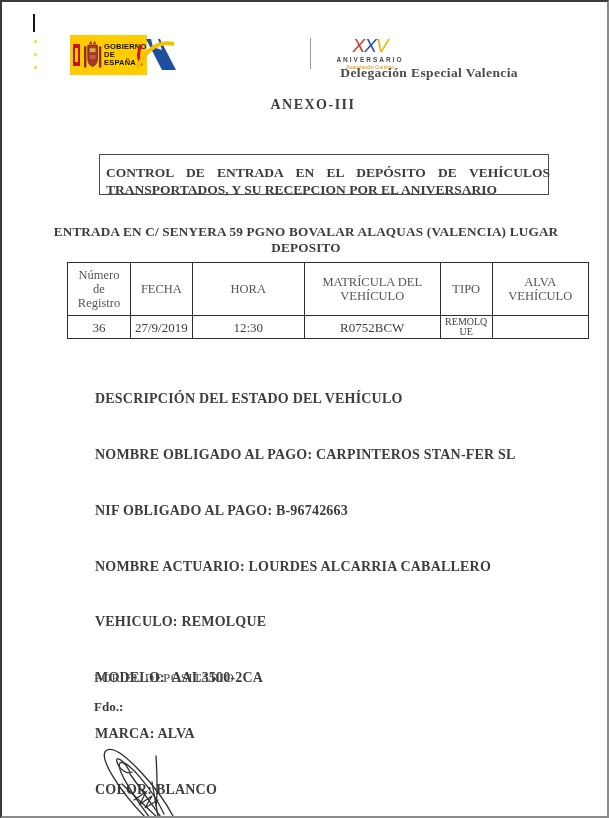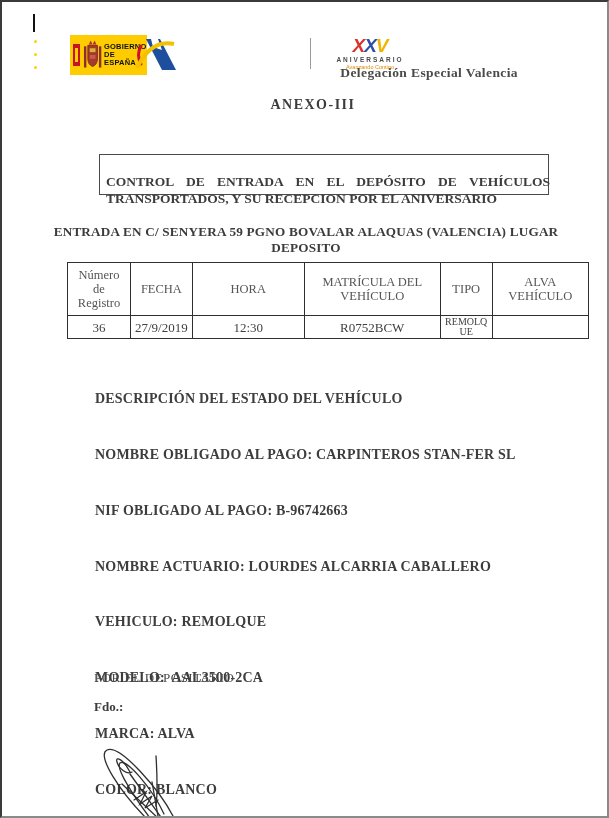--- a/index.html
+++ b/index.html
@@ -22,31 +22,31 @@
   .mini-flag{width:7px;height:22px;display:flex;margin-right:3px;}
   .mini-flag b{flex:1;background:#c81126;}
   .mini-flag i{flex:1;background:#ffcc00;border-top:4px solid #c81126;border-bottom:4px solid #c81126;}
   .gob-text{font-family:"Liberation Sans","DejaVu Sans",sans-serif;font-weight:bold;
     font-size:7.5px;line-height:8px;color:#111;letter-spacing:.2px;margin-left:2px;}
   .at-mark{position:absolute;left:131px;top:35px;}
   .at-text{position:absolute;left:176px;top:40px;font-size:21px;color:#6e6e6e;letter-spacing:.5px;}
   .header-divider{position:absolute;left:308px;top:36px;width:1px;height:31px;background:#9a9a9a;}
   .xxv{position:absolute;left:322px;top:35px;width:92px;text-align:center;
     font-family:"Liberation Sans","DejaVu Sans",sans-serif;}
-  .xxv-letters{font-size:19px;font-weight:bold;line-height:18px;letter-spacing:-1px;font-style:italic;}
+  .xxv-letters{font-size:19px;font-weight:normal;line-height:18px;letter-spacing:-1px;font-style:italic;}
   .xxv-aniv{font-size:6.5px;font-weight:bold;letter-spacing:2px;color:#4a4a4a;margin-top:1px;}
   .xxv-tag{font-size:5.5px;color:#e08a00;margin-top:1px;}
   .delegacion{position:absolute;left:0px;top:63px;width:516px;text-align:right;
     font-weight:bold;font-size:13.5px;color:#4a4a4a;letter-spacing:.4px;}
 
   
   .anexo{position:absolute;left:0;top:95px;width:590px;text-align:center;
     font-weight:bold;font-size:14px;letter-spacing:1.5px;color:#3c3c3c;padding-left:16px;}
   .control-box{position:absolute;left:97px;top:152px;width:450px;height:41px;
-    border:1px solid #4a4a4a;box-sizing:border-box;padding:18px 6px 0 6px;
+    border:1px solid #4a4a4a;box-sizing:border-box;padding:9px 6px 0 6px;
     font-weight:bold;font-size:13.5px;line-height:17px;color:#3c3c3c;}
   .control-line1{word-spacing:9px;white-space:nowrap;}
   .entrada{position:absolute;left:28px;top:222px;width:552px;text-align:center;
     font-weight:bold;font-size:13.2px;letter-spacing:.2px;color:#3c3c3c;}
 
   
   table.reg{position:absolute;left:65px;top:260px;border-collapse:collapse;table-layout:fixed;}
   table.reg td{border:1px solid #2f2f2f;text-align:center;vertical-align:middle;padding:0 4px;box-sizing:border-box;}
   td.hc{height:53px;font-size:12.5px;line-height:14px;color:#555;font-weight:normal;}
   td.dc{height:23px;font-size:13px;color:#3f3f3f;line-height:11px;}

